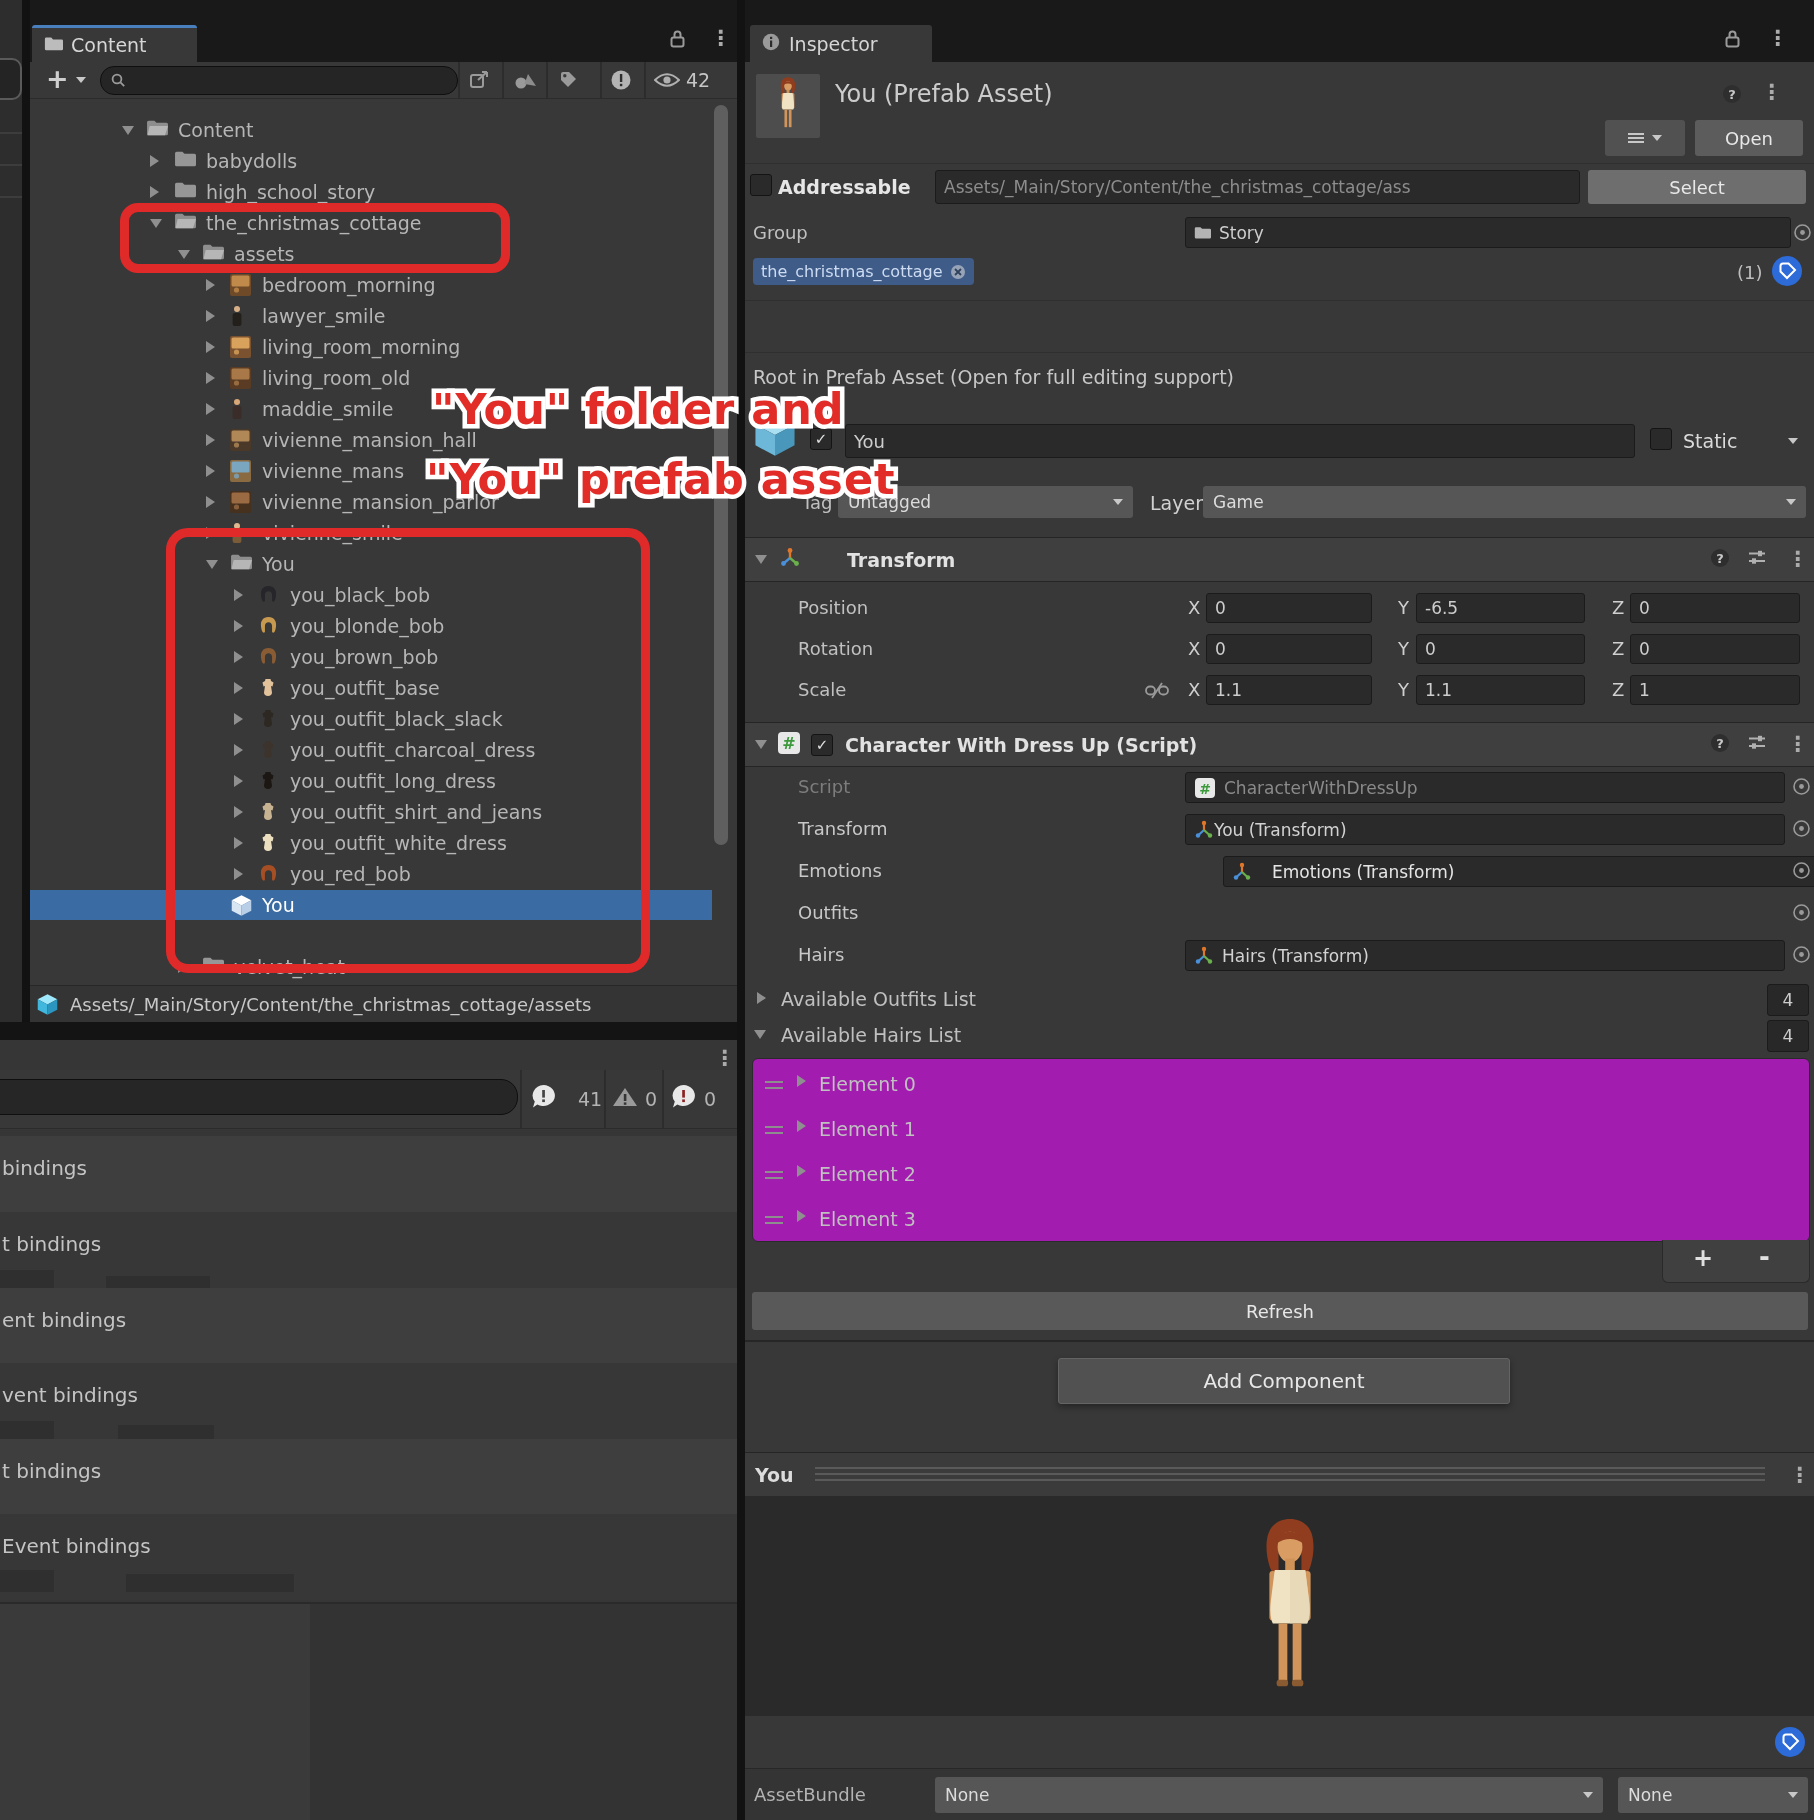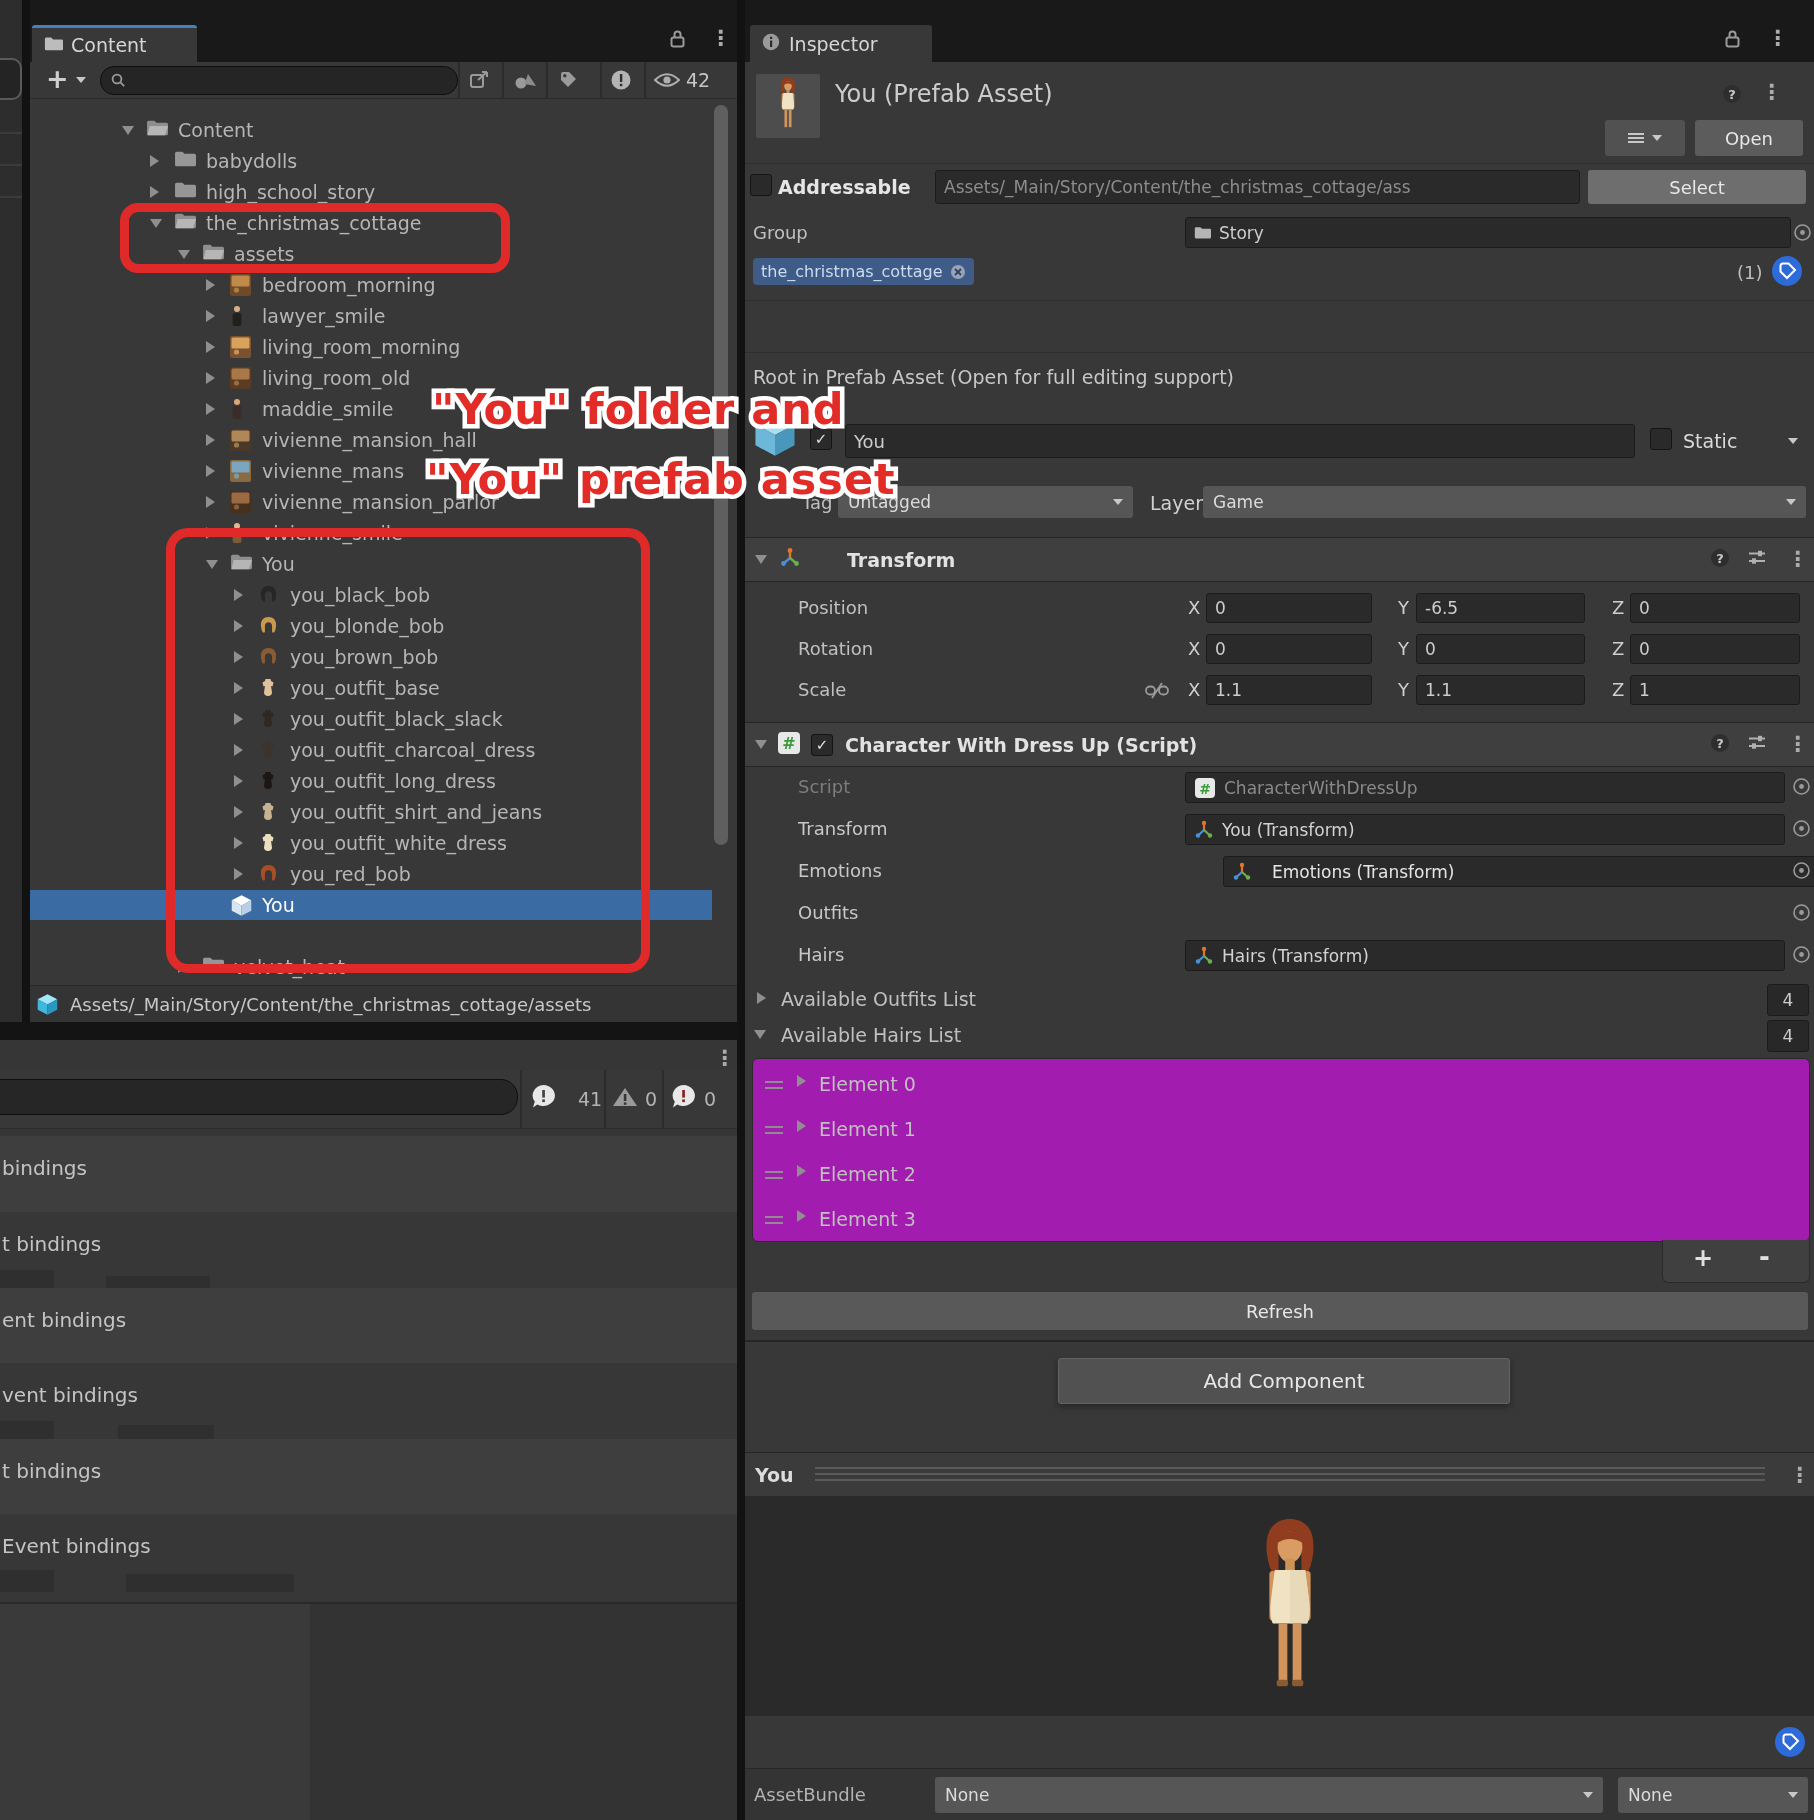--- a/index.html
+++ b/index.html
@@ -664,21 +664,21 @@
             </span>
             <span>CharacterWithDressUp</span>
           </div>
           <span style="position:absolute;left:1047px;top:7px;"><svg width="19" height="19">
               <circle cx="9.5" cy="9.5" r="7.5" fill="none" stroke="#9a9a9a" stroke-width="1.6"></circle>
               <circle cx="9.5" cy="9.5" r="2.4" fill="#9a9a9a"></circle>
             </svg></span>
         </div>
         <div class="abs" style="left: 0px; top: 812px; width: 1069px; height: 38px;">
           <span class="lbl" style="position:absolute;left:53px;top:6px;color:#c8c8c8;">Transform</span>
-          <div class="fld" style="position:absolute;left:440px;top:2px;width:600px;height:31px;gap:8px;color:#d2d2d2;align-items:center;">
+          <div class="fld" style="position:absolute;left:440px;top:2px;width:600px;height:31px;color:#d2d2d2;align-items:center;">
             <span style="display:flex;">
               <svg width="20" height="20">
                 <g stroke-width="2.2" fill="none">
                   <path d="M10 10 L10 3" stroke="#e0762a"></path>
                   <path d="M10 10 L4 15.5" stroke="#4a90d9"></path>
                   <path d="M10 10 L16 15.5" stroke="#6ab04c"></path>
                 </g>
                 <circle cx="10" cy="3" r="2.2" fill="#e0762a"></circle>
                 <circle cx="4" cy="15.5" r="2.2" fill="#4a90d9"></circle>
                 <circle cx="16" cy="15.5" r="2.2" fill="#6ab04c"></circle>

